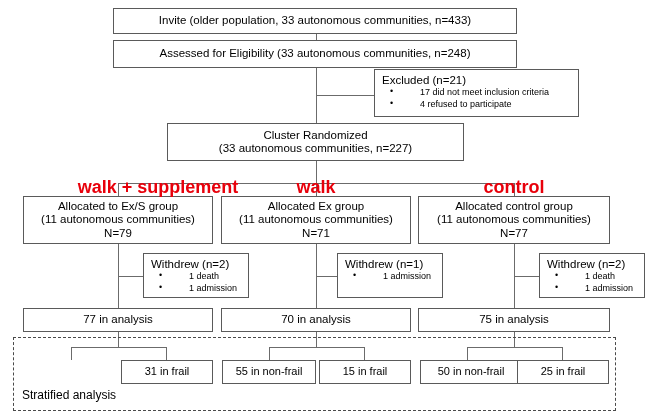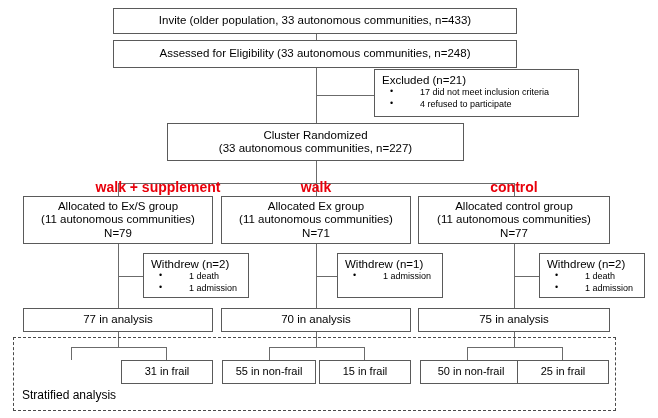--- a/index.html
+++ b/index.html
@@ -50,21 +50,21 @@
   }
 
   
   .ln-v{position:absolute;width:1px;background:#6b6b6b;z-index:1;}
   .ln-h{position:absolute;height:1px;background:#6b6b6b;z-index:1;}
 
   
   .redlabel{
     position:absolute;
     color:#e8000b;
-    font-size:14px;
+    font-size:18px;
     font-weight:bold;
     line-height:16px;
     white-space:nowrap;
     text-align:center;
     z-index:4;
   }
 
   
   .dashed{
     position:absolute;

